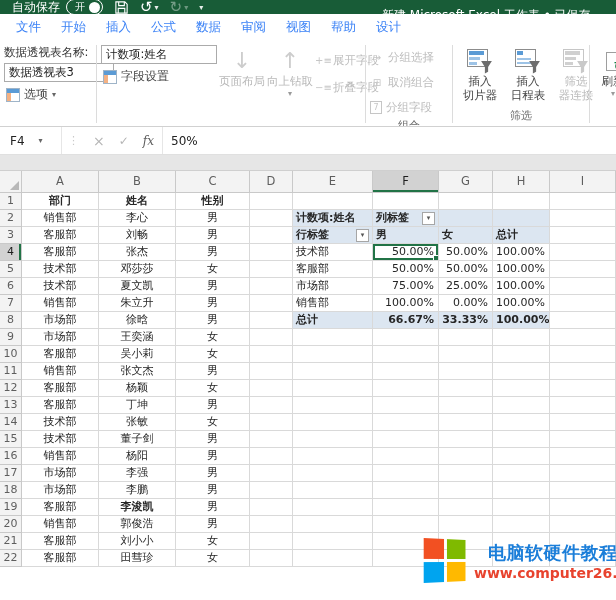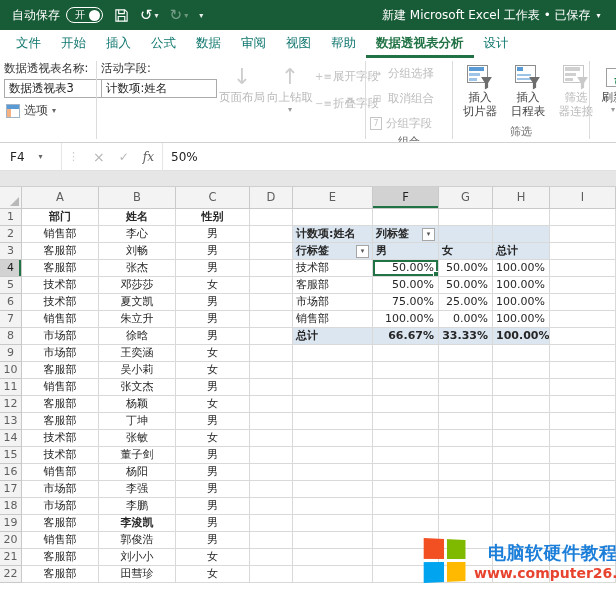--- a/index.html
+++ b/index.html
@@ -1,35 +1,35 @@
 <!DOCTYPE html>
 <html><head>
 <meta charset="utf-8">
 <style>
   * { box-sizing: border-box; margin: 0; padding: 0; }
   html,body { width:616px; height:600px; overflow:hidden; }
   body { font-family:"DejaVu Sans","Liberation Sans",sans-serif; background:#fff; position:relative; font-size:12px; color:#262626; }
 
   
-  .titlebar { height:30px; background:#185c37; color:#fff; display:flex; align-items:center; position:relative; }
+  .titlebar { height:14px; background:#185c37; color:#fff; display:flex; align-items:center; position:relative; }
   .tb-left { display:flex; align-items:center; gap:11px; margin-left:12px; }
   .autosave { display:flex; align-items:center; gap:6px; font-size:12px; }
   .toggle { display:flex; align-items:center; gap:4px; border:1px solid #fff; border-radius:9px; padding:1px 2px 1px 8px; height:16px; }
   .toggle .tg-label { font-size:10px; line-height:12px; }
   .toggle .tg-knob { width:11px; height:11px; border-radius:50%; background:#fff; }
   .tb-icon { display:flex; align-items:center; gap:2px; font-size:14px; color:#fff; }
   .tb-icon .chev { font-size:8px; opacity:.9; }
   .tb-icon.dim { opacity:.4; }
   .qat-custom { font-size:9px; letter-spacing:-1px; }
   .tb-title { position:absolute; left:382px; top:0; height:30px; display:flex; align-items:center; gap:6px; font-size:12px; white-space:nowrap; }
   .tb-title .chev { font-size:8px; }
 
   
   .tabbar { height:28px; background:#fff; display:flex; align-items:flex-end; padding-left:6px; }
-  .tab { padding:5px 10px 6px; font-size:12.5px; color:#0f766e; white-space:nowrap; cursor:default; }
+  .tab { padding:5px 10px 6px; font-size:12.5px; color:#3b82f6; white-space:nowrap; cursor:default; }
   .tab.active { color:#217346; font-weight:bold; border-bottom:3px solid #217346; padding-bottom:3px; }
 
   
   .ribbon { height:85px; background:#fff; border-bottom:1px solid #d1d1d1; display:flex; overflow:hidden; }
   .rgroup { display:flex; flex-direction:column; padding:3px 4px 0; flex:none; }
   .rbody { flex:1; display:flex; align-items:flex-start; }
   .rgname { text-align:center; font-size:11px; color:#6a6a6a; padding:1px 0 3px; white-space:nowrap; }
   .rsep { width:1px; background:#dcdcdc; margin:3px 0; flex:none; }
   .rcol { display:flex; flex-direction:column; gap:3px; }
   .rlabel { font-size:11.5px; color:#333; white-space:nowrap; }
@@ -140,21 +140,20 @@
 
 <div class="tabbar">
     <span class="tab">文件</span>
     <span class="tab">开始</span>
     <span class="tab">插入</span>
     <span class="tab">公式</span>
     <span class="tab">数据</span>
     <span class="tab">审阅</span>
     <span class="tab">视图</span>
     <span class="tab">帮助</span>
-    <span class="tab active">数据透视表分析</span>
     <span class="tab">设计</span>
   </div>
 
 <div class="ribbon">
 
   <div class="rgroup" style="width:96px;">
     <div class="rbody">
       <div class="rcol">
         <div class="rlabel">数据透视表名称:</div>
         <input class="rinput" value="数据透视表3" style="">
@@ -165,22 +164,25 @@
         </button>
       </div>
     </div>
   </div>
 
   <div class="rsep"></div>
 
   <div class="rgroup" style="width:268px;">
     <div class="rbody" style="gap:2px;">
       <div class="rcol" style="width:122px;">
-        <div class="rlabel">活动字段:</div>
         <input class="rinput" style="width: 116px;" value="计数项:姓名">
+        <button class="rbtn">
+          <span class="micon"></span>
+          <span>字段设置</span>
+        </button>
       </div>
       <div class="bigbtn disabled">
         <span class="bicon">
             <span class="arrow-glyph">↓</span>
           </span>
         <span>页面布局</span>
       </div>
       <div class="bigbtn disabled">
         <span class="bicon">
             <span class="arrow-glyph">↑</span>

